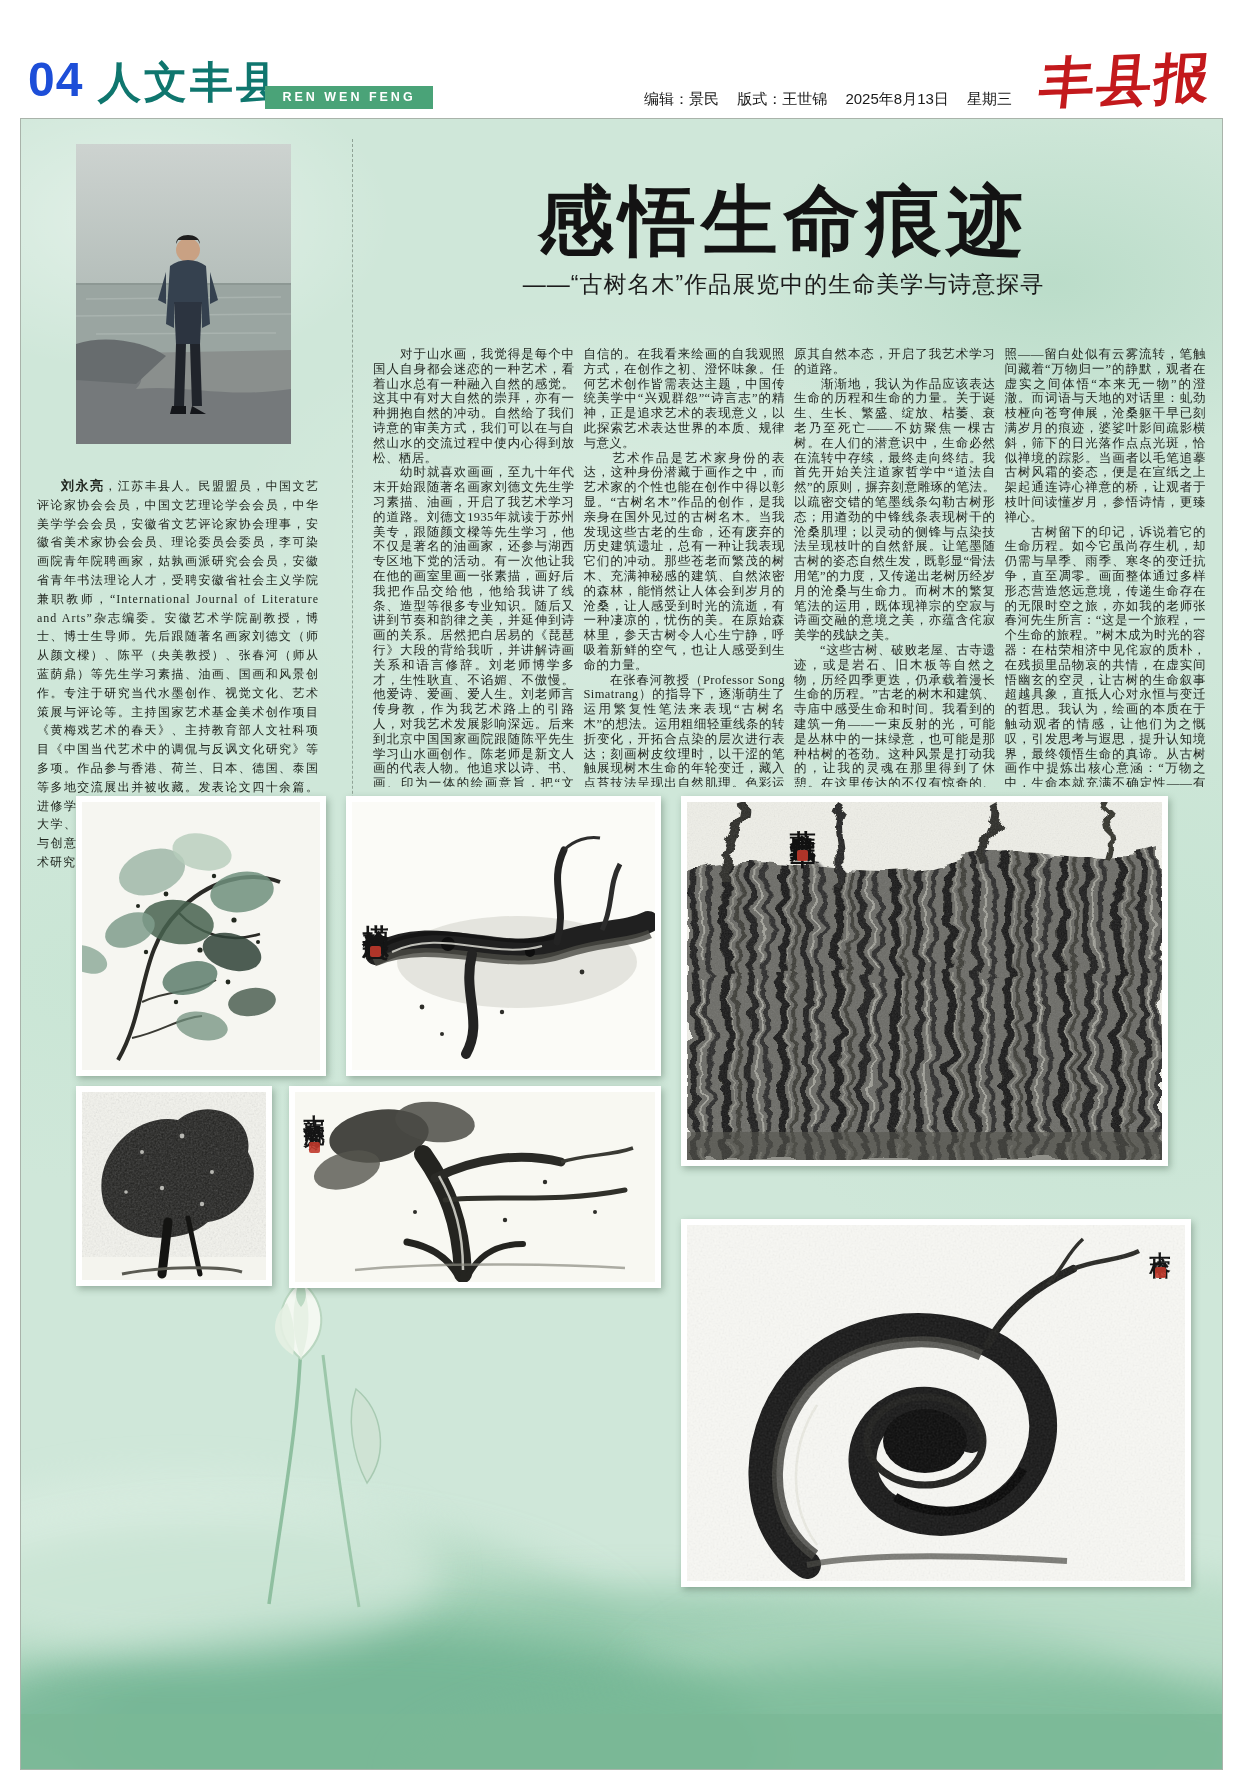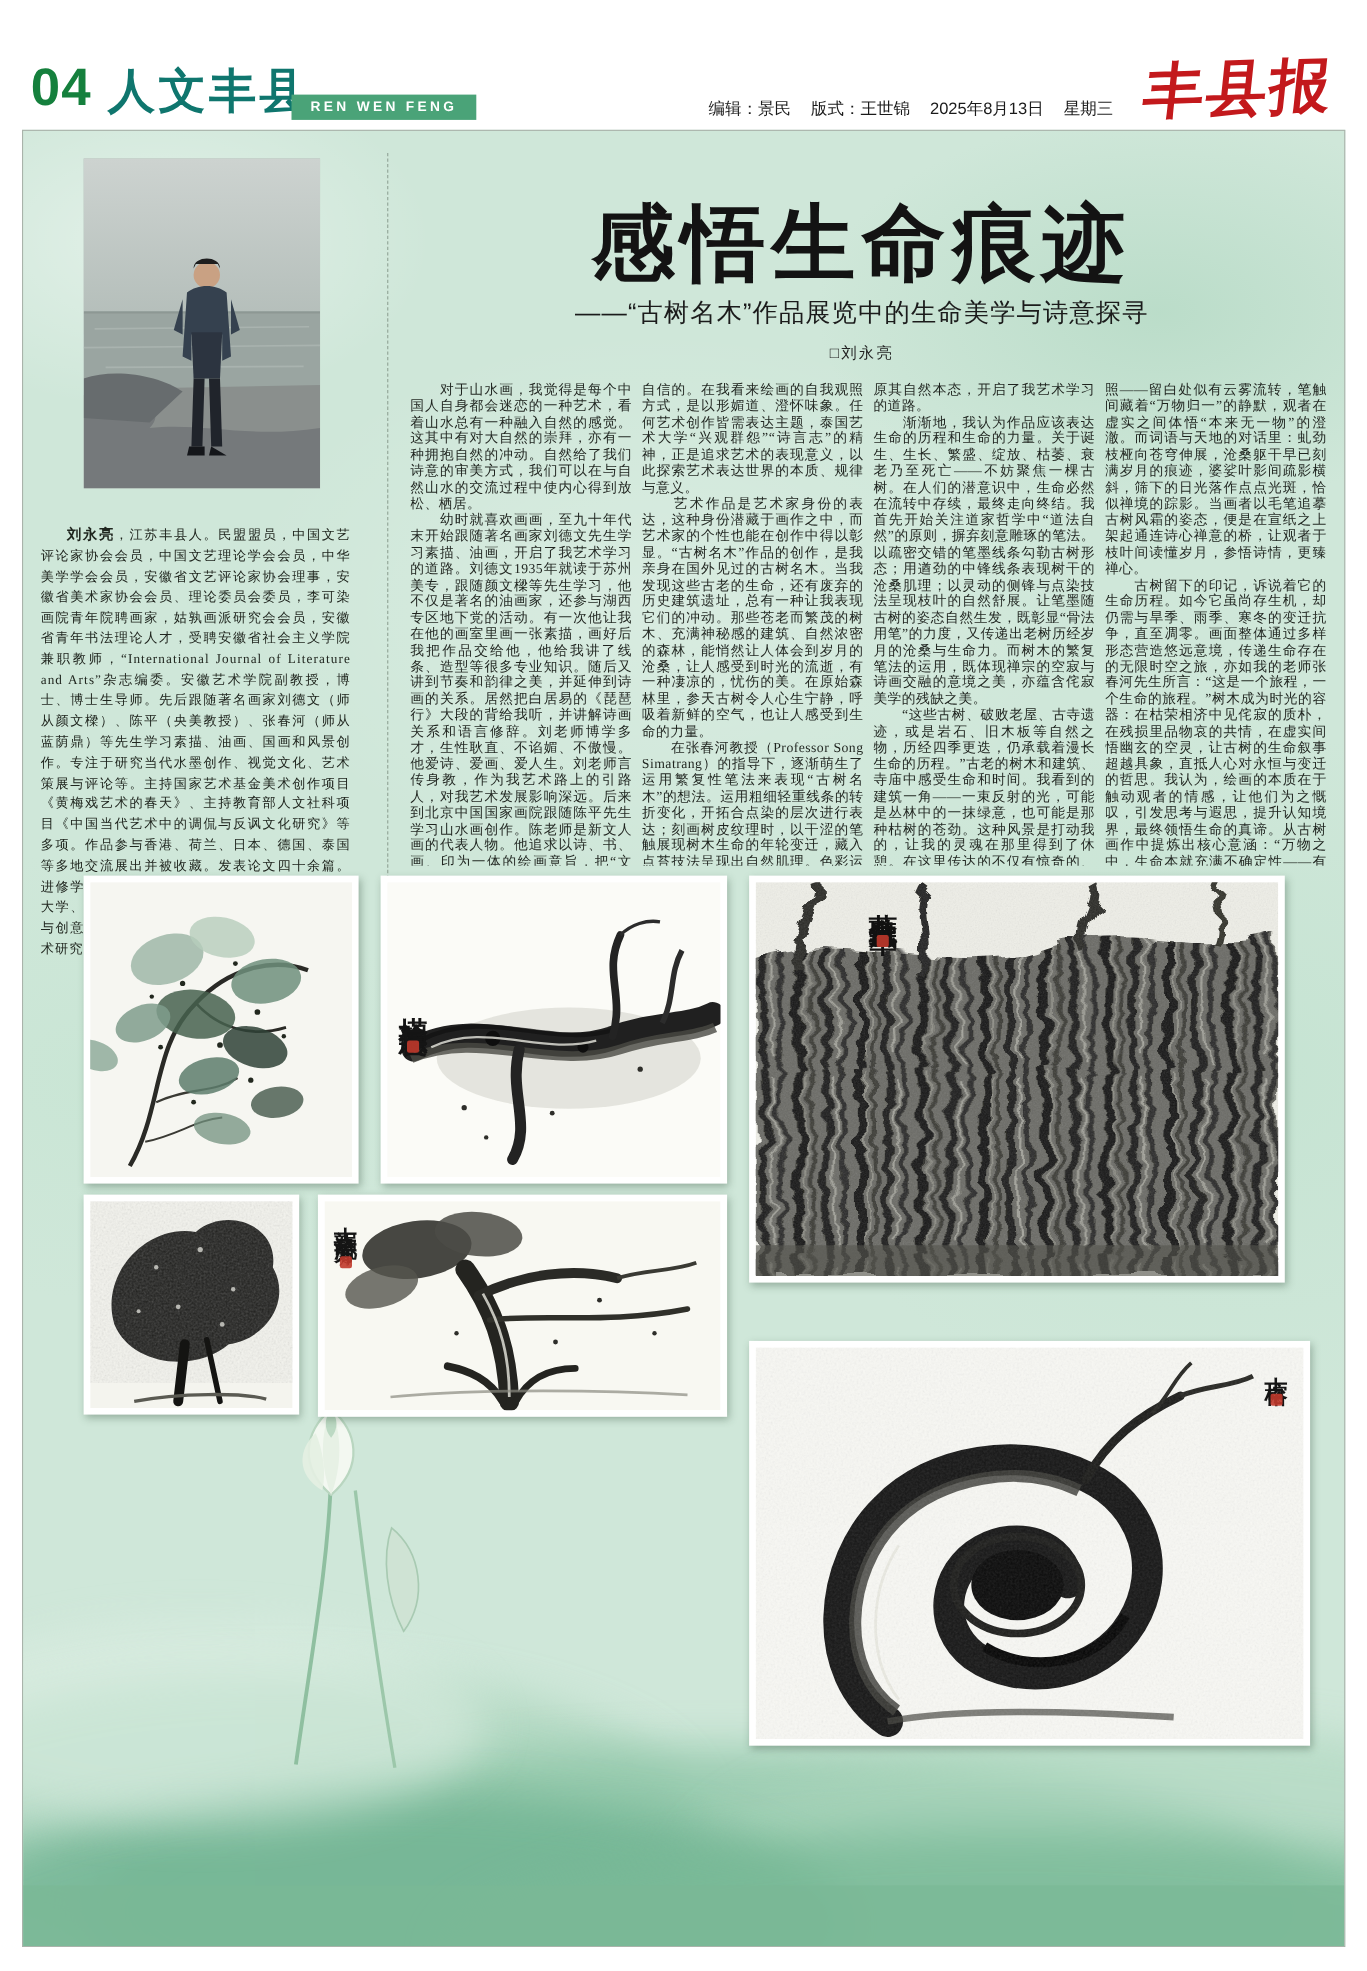--- a/index.html
+++ b/index.html
@@ -3,21 +3,21 @@
 <meta charset="utf-8">
 <style>
   html,body{margin:0;padding:0;}
   body{
     width:1243px;height:1792px;position:relative;background:#ffffff;
     font-family:"Liberation Sans", sans-serif;overflow:hidden;
   }
   .topline{position:absolute;left:0;top:5px;width:1243px;height:3px;background:#7c1f1f;}
   
   .header{position:absolute;left:0;top:0;width:1243px;height:118px;background:#fff;}
-  .pageno{position:absolute;left:28px;top:52px;font-size:48px;font-weight:bold;color:#15803d;letter-spacing:1px;}
+  .pageno{position:absolute;left:28px;top:52px;font-size:48px;font-weight:bold;color:#1d4ed8;letter-spacing:1px;}
   .section-title{position:absolute;left:98px;top:54px;font-size:43px;font-weight:bold;color:#0f766e;letter-spacing:3px;}
   .pinyin-badge{position:absolute;left:265px;top:86px;width:168px;height:23px;background:#4aa378;
     color:#fff;font-size:12.5px;letter-spacing:3px;text-align:center;line-height:23px;font-weight:bold;}
   .edition-meta{position:absolute;left:620px;top:90px;width:392px;text-align:right;font-size:15px;color:#1a1a1a;white-space:nowrap;}
   .edition-meta span{margin-left:14px;}
   .masthead{position:absolute;left:1018px;top:44px;width:215px;text-align:center;
     font-family:"Liberation Serif", serif;font-weight:bold;font-size:55px;color:#c3191c;
     transform:skewX(-8deg) rotate(-2deg);letter-spacing:2px;}
   
   .panel{position:absolute;left:20px;top:118px;width:1201px;height:1650px;background:#cfe7d9;
@@ -142,29 +142,28 @@
   </div>
 
   <div class="bio">
     <p><b>刘永亮</b><span>，江苏丰县人。民盟盟员，中国文艺评论家协会会员，中国文艺理论学会会员，中华美学学会会员，安徽省文艺评论家协会理事，安徽省美术家协会会员、理论委员会委员，李可染画院青年院聘画家，姑孰画派研究会会员，安徽省青年书法理论人才，受聘安徽省社会主义学院兼职教师，“International Journal of Literature and Arts”杂志编委。安徽艺术学院副教授，博士、博士生导师。先后跟随著名画家刘德文（师从颜文樑）、陈平（央美教授）、张春河（师从蓝荫鼎）等先生学习素描、油画、国画和风景创作。专注于研究当代水墨创作、视觉文化、艺术策展与评论等。主持国家艺术基金美术创作项目《黄梅戏艺术的春天》、主持教育部人文社科项目《中国当代艺术中的调侃与反讽文化研究》等多项。作品参与香港、荷兰、日本、德国、泰国等多地交流展出并被收藏。发表论文四十余篇。进修学习于中国国家画院、中央美术学院、北京大学、西北大学、北京电影学院、台湾媒体科技与创意产业研究中心、泰国艺术大学、安徽省艺术研究院等。</span></p>
   </div>
 
   <div class="vdash"></div>
 
   <div class="a-title">感悟生命痕迹</div>
   <div class="a-sub">——“古树名木”作品展览中的生命美学与诗意探寻</div>
-  <div class="a-author">□刘永亮</div>
 
   <div class="body">
     <div class="bcol">
         <p>　　对于山水画，我觉得是每个中国人自身都会迷恋的一种艺术，看着山水总有一种融入自然的感觉。这其中有对大自然的崇拜，亦有一种拥抱自然的冲动。自然给了我们诗意的审美方式，我们可以在与自然山水的交流过程中使内心得到放松、栖居。</p>
         <p>　　幼时就喜欢画画，至九十年代末开始跟随著名画家刘德文先生学习素描、油画，开启了我艺术学习的道路。刘德文1935年就读于苏州美专，跟随颜文樑等先生学习，他不仅是著名的油画家，还参与湖西专区地下党的活动。有一次他让我在他的画室里画一张素描，画好后我把作品交给他，他给我讲了线条、造型等很多专业知识。随后又讲到节奏和韵律之美，并延伸到诗画的关系。居然把白居易的《琵琶行》大段的背给我听，并讲解诗画关系和语言修辞。刘老师博学多才，生性耿直、不谄媚、不傲慢。他爱诗、爱画、爱人生。刘老师言传身教，作为我艺术路上的引路人，对我艺术发展影响深远。后来到北京中国国家画院跟随陈平先生学习山水画创作。陈老师是新文人画的代表人物。他追求以诗、书、画、印为一体的绘画意旨，把“文心”的修炼作为重要的教学理念。通过加强综合文艺术修养，增强和把握处理画面的能力。陈平老师认为：写、画、描、摹中，“写”最上等，写是心中所发，是</p>
       </div>
     <div class="bcol">
-        <p>自信的。在我看来绘画的自我观照方式，是以形媚道、澄怀味象。任何艺术创作皆需表达主题，泰国艺术大学“兴观群怨”“诗言志”的精神，正是追求艺术的表现意义，以此探索艺术表达世界的本质、规律与意义。</p>
+        <p>自信的。在我看来绘画的自我观照方式，在创作之初、澄怀味象。任何艺术创作皆需表达主题，中国传统美学中“兴观群怨”“诗言志”的精神，正是追求艺术的表现意义，以此探索艺术表达世界的本质、规律与意义。</p>
         <p>　　艺术作品是艺术家身份的表达，这种身份潜藏于画作之中，而艺术家的个性也能在创作中得以彰显。“古树名木”作品的创作，是我亲身在国外见过的古树名木。当我发现这些古老的生命，还有废弃的历史建筑遗址，总有一种让我表现它们的冲动。那些苍老而繁茂的树木、充满神秘感的建筑、自然浓密的森林，能悄然让人体会到岁月的沧桑，让人感受到时光的流逝，有一种凄凉的，忧伤的美。在原始森林里，参天古树令人心生宁静，呼吸着新鲜的空气，也让人感受到生命的力量。</p>
         <p>　　在张春河教授（Professor Song Simatrang）的指导下，逐渐萌生了运用繁复性笔法来表现“古树名木”的想法。运用粗细轻重线条的转折变化，开拓合点染的层次进行表达；刻画树皮纹理时，以干涩的笔触展现树木生命的年轮变迁，藏入点苔技法呈现出自然肌理。色彩运用上，以赭石与朱砂色表现树干的色泽，以石绿与石青区分叶片的浓淡层次。在创作之初，常以简洁线条勾勒树木轮廓，注</p>
       </div>
     <div class="bcol">
         <p>原其自然本态，开启了我艺术学习的道路。</p>
         <p>　　渐渐地，我认为作品应该表达生命的历程和生命的力量。关于诞生、生长、繁盛、绽放、枯萎、衰老乃至死亡——不妨聚焦一棵古树。在人们的潜意识中，生命必然在流转中存续，最终走向终结。我首先开始关注道家哲学中“道法自然”的原则，摒弃刻意雕琢的笔法。以疏密交错的笔墨线条勾勒古树形态；用遒劲的中锋线条表现树干的沧桑肌理；以灵动的侧锋与点染技法呈现枝叶的自然舒展。让笔墨随古树的姿态自然生发，既彰显“骨法用笔”的力度，又传递出老树历经岁月的沧桑与生命力。而树木的繁复笔法的运用，既体现禅宗的空寂与诗画交融的意境之美，亦蕴含侘寂美学的残缺之美。</p>
         <p>　　“这些古树、破败老屋、古寺遗迹，或是岩石、旧木板等自然之物，历经四季更迭，仍承载着漫长生命的历程。”古老的树木和建筑、寺庙中感受生命和时间。我看到的建筑一角——一束反射的光，可能是丛林中的一抹绿意，也可能是那种枯树的苍劲。这种风景是打动我的，让我的灵魂在那里得到了休憩。在这里传达的不仅有惊奇的、悲伤的、孤寂的、热烈的，熟悉的各种情绪和感知。“古树名木”是承载禅意与诗境的天然载体。虬曲枝干挣脱束缚的舒展，是禅宗“不立文字”的空灵写</p>
       </div>
     <div class="bcol">
         <p>照——留白处似有云雾流转，笔触间藏着“万物归一”的静默，观者在虚实之间体悟“本来无一物”的澄澈。而词语与天地的对话里：虬劲枝桠向苍穹伸展，沧桑躯干早已刻满岁月的痕迹，婆娑叶影间疏影横斜，筛下的日光落作点点光斑，恰似禅境的踪影。当画者以毛笔追摹古树风霜的姿态，便是在宣纸之上架起通连诗心禅意的桥，让观者于枝叶间读懂岁月，参悟诗情，更臻禅心。</p>

